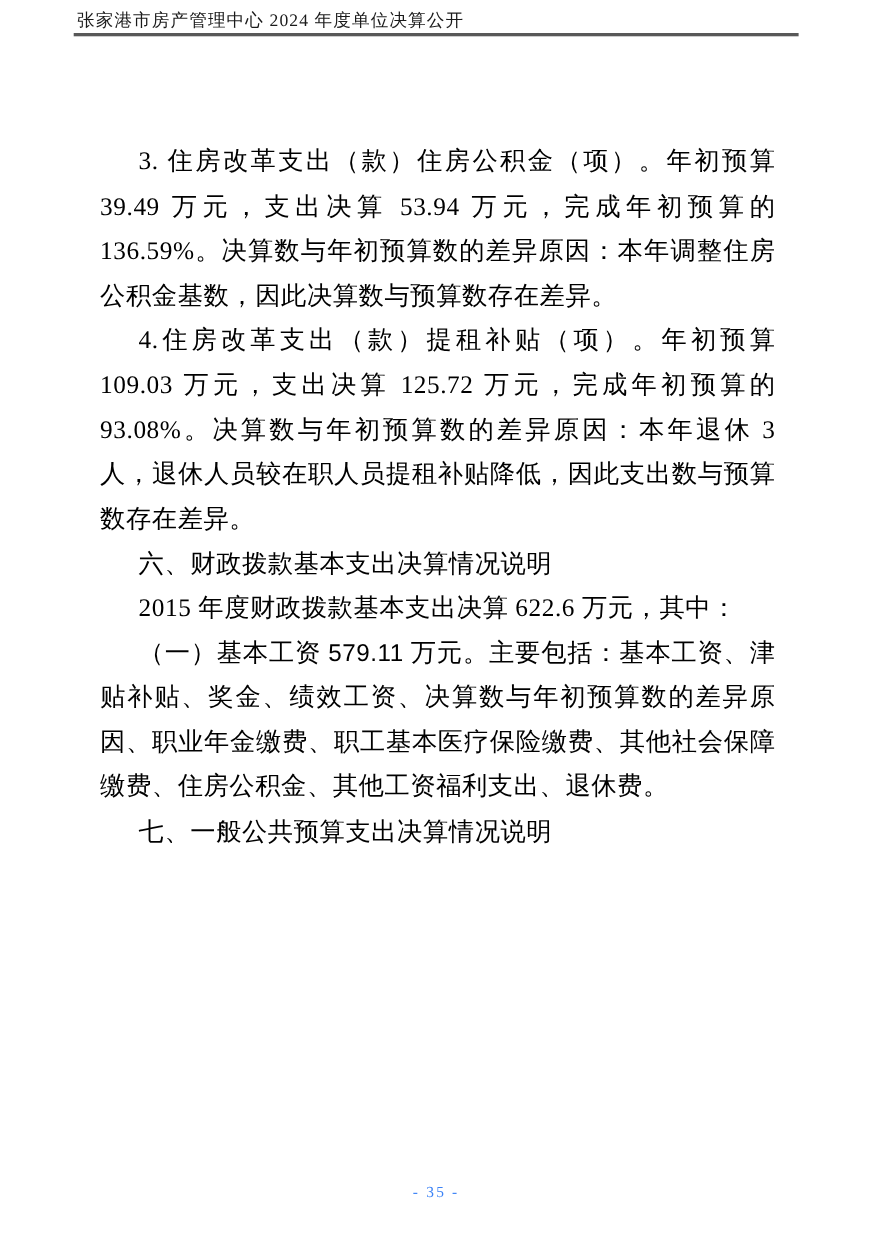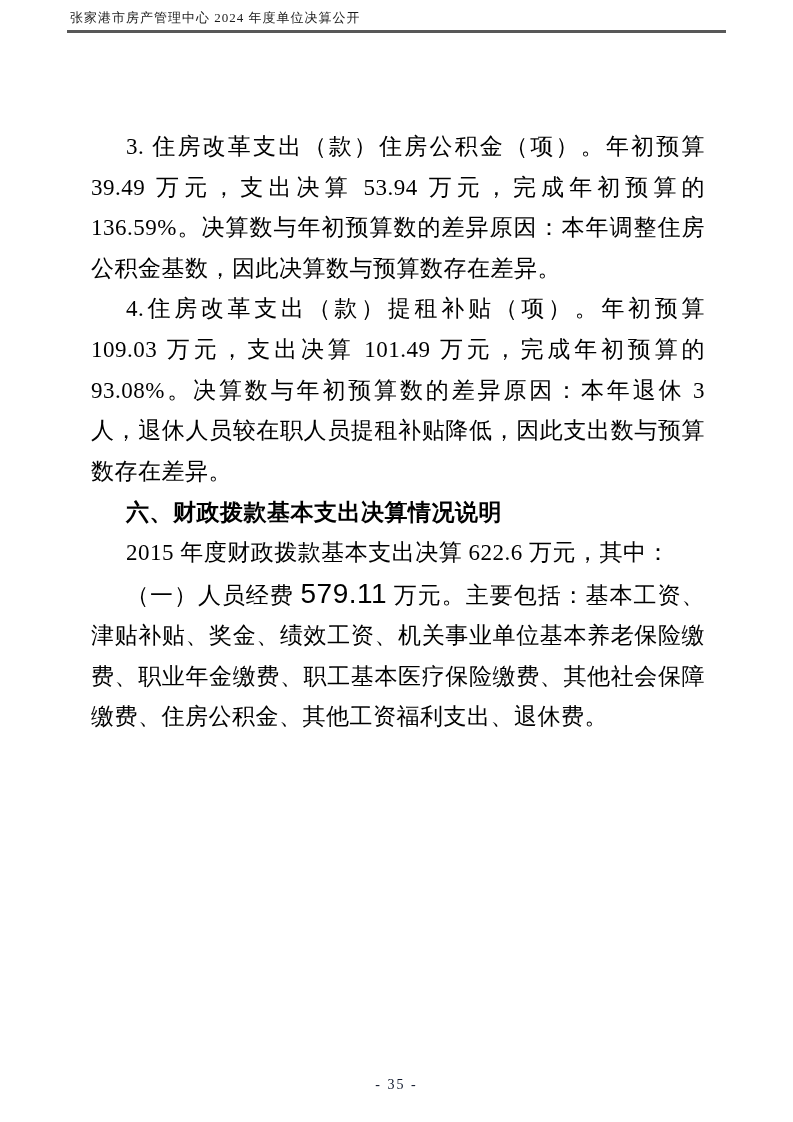--- a/index.html
+++ b/index.html
@@ -13,21 +13,21 @@
     height: 1122px;
     background: #ffffff;
     overflow: hidden;
     font-family: "Liberation Serif", "DejaVu Serif", serif;
     color: #000000;
   }
   .header-title {
     position: absolute;
     top: 9px;
     left: 70px;
-    font-size: 13px;
+    font-size: 16px;
     letter-spacing: 1px;
     color: #1a1a1a;
     white-space: nowrap;
     text-align: right;
   }
   .header-rule {
     position: absolute;
     top: 30px;
     left: 67px;
     width: 659px;
@@ -43,61 +43,62 @@
     line-height: 40.6px;
     text-align: justify;
     letter-spacing: 0.5px;
     margin-top: 41px;
   }
   .content p {
     margin: 0;
     text-indent: 35px;
   }
   .heading {
-    font-weight: bold;
+    font-weight: normal;
     font-family: "Liberation Sans", "DejaVu Sans", sans-serif;
     letter-spacing: 0.5px;
   }
   .num-sans {
     font-family: "Liberation Sans", "DejaVu Sans", sans-serif;
-    font-size: 28px;
+    font-size: 22px;
   }
   .footer {
     position: absolute;
     top: 1077px;
     left: 0;
     width: 793px;
     text-align: center;
     font-size: 14px;
-    color: #0f172a;
+    color: #3b82f6;
     letter-spacing: 2px;
   }
 </style>
 </head>
 <body style="color: rgb(0, 0, 0);">
 
 <div class="page">
 
   <div class="header-title">张家港市房产管理中心 2024 年度单位决算公开</div>
 
   <div class="header-rule"></div>
 
   <div class="content">
 
     <p>3. 住房改革支出（款）住房公积金（项）。年初预算 39.49 万元，支出决算 53.94 万元，完成年初预算的 136.59%。决算数与年初预算数的差异原因：本年调整住房公积金基数，因此决算数与预算数存在差异。</p>
 
-    <p>4.住房改革支出（款）提租补贴（项）。年初预算 109.03 万元，支出决算 101.49 万元，完成年初预算的 93.08%。决算数与年初预算数的差异原因：本年退休 3 人，退休人员较在职人员提租补贴降低，因此支出数与预算数存在差异。</p>
+    <p>4.住房改革支出（款）提租补贴（项）。年初预算 109.03 万元，支出决算 125.72 万元，完成年初预算的 93.08%。决算数与年初预算数的差异原因：本年退休 3 人，退休人员较在职人员提租补贴降低，因此支出数与预算数存在差异。</p>
 
     <p class="heading">六、财政拨款基本支出决算情况说明</p>
 
     <p>2015 年度财政拨款基本支出决算 622.6 万元，其中：</p>
 
-    <p><span>（一）人员经费 </span><span class="num-sans">579.11</span><span> 万元。主要包括：基本工资、津贴补贴、奖金、绩效工资、机关事业单位基本养老保险缴费、职业年金缴费、职工基本医疗保险缴费、其他社会保障缴费、住房公积金、其他工资福利支出、退休费。</span></p>
+    <p><span>（一）基本工资 </span><span class="num-sans">579.11</span><span> 万元。主要包括：基本工资、津贴补贴、奖金、绩效工资、决算数与年初预算数的差异原因、职业年金缴费、职工基本医疗保险缴费、其他社会保障缴费、住房公积金、其他工资福利支出、退休费。</span></p>
 
 
+    <p class="heading">七、一般公共预算支出决算情况说明</p>
 
 
   </div>
 
   <div class="footer">
     <span>- 35 -</span>
   </div>
 
 </div>
 

